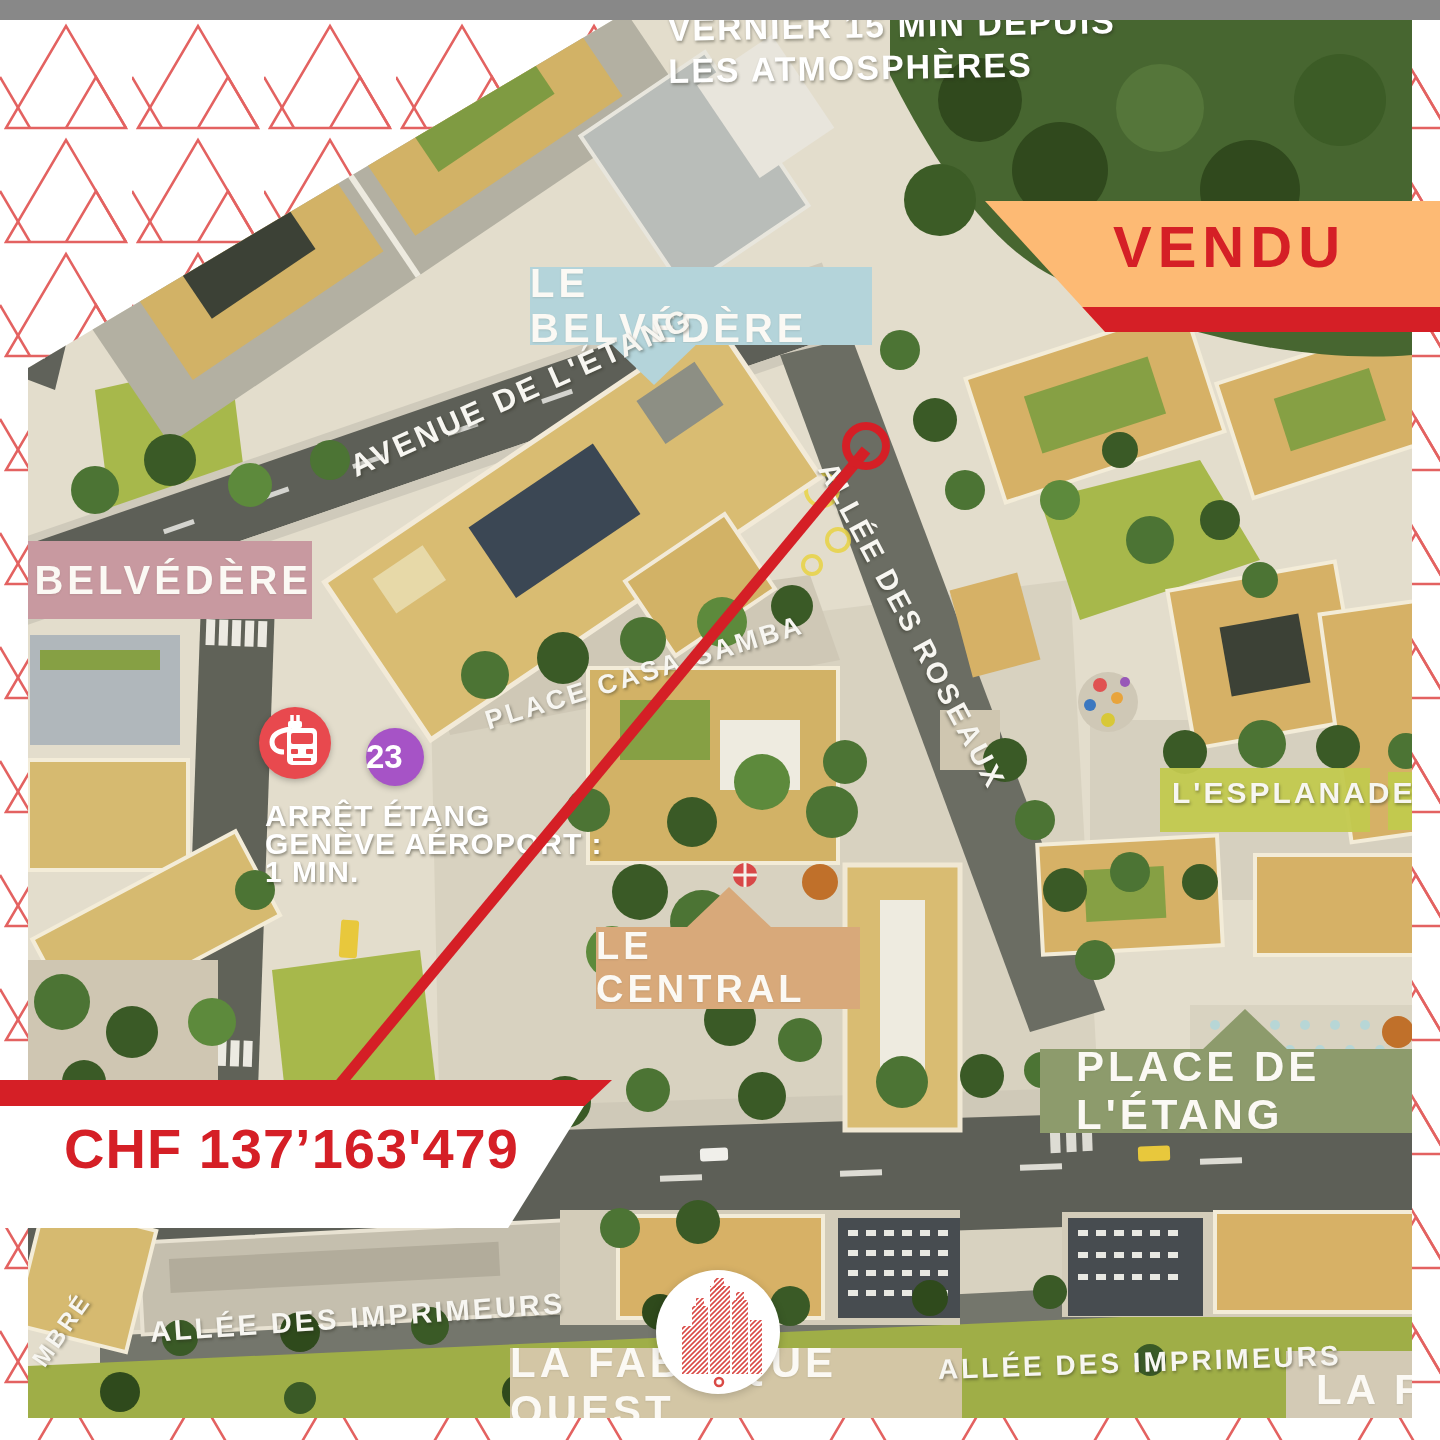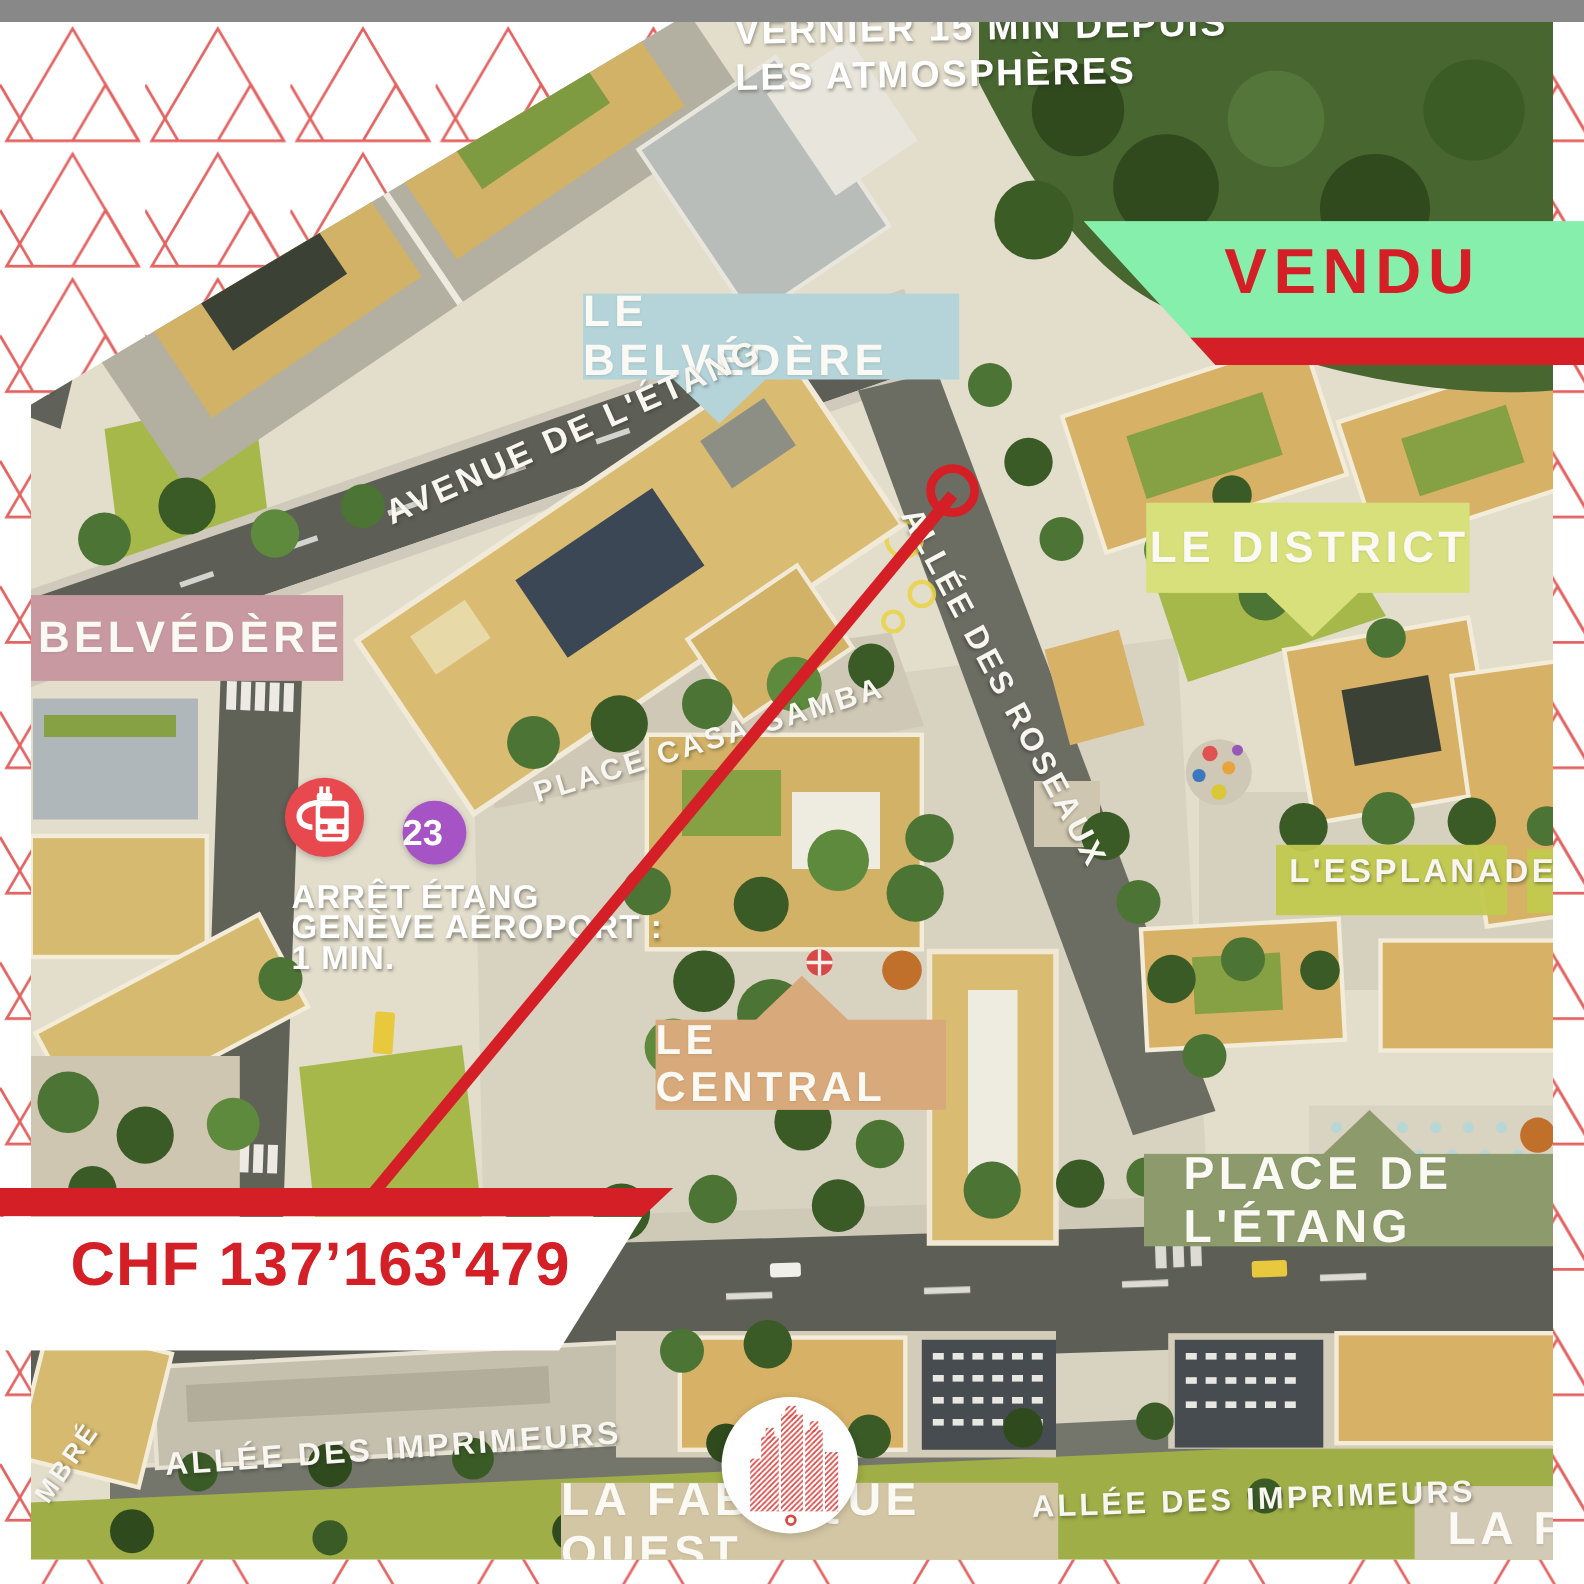--- a/index.html
+++ b/index.html
@@ -53,21 +53,21 @@
   
   .bus-circle{position:absolute;left:231px;top:687px;width:72px;height:72px;border-radius:50%;
     background:var(--tc);color:var(--tc);box-shadow:0 2px 6px rgba(0,0,0,.25);}
   .badge23{position:absolute;left:338px;top:708px;width:58px;height:58px;border-radius:50%;
     display:flex;align-items:center;justify-content:flex-start;color:#fff;font-weight:bold;font-size:33px;
     box-shadow:0 2px 6px rgba(0,0,0,.25);}
   .stop-text{position:absolute;left:237px;top:782px;color:#fff;font-weight:bold;font-size:30px;
     line-height:28px;letter-spacing:1px;text-shadow:1px 2px 3px rgba(40,40,28,.45);}
 
   
-  .vendu{position:absolute;left:985px;top:181px;width:455px;height:131px;background:#86efac;
+  .vendu{position:absolute;left:985px;top:181px;width:455px;height:131px;background:#fdba74;
     clip-path:polygon(0 0,100% 0,100% 100%,26.4% 100%);}
   .vendu-stripe{position:absolute;left:0;right:0;bottom:0;height:25px;}
   .vendu-label{position:absolute;left:128px;top:12px;font-size:58px;font-weight:bold;letter-spacing:6px;}
   .price-bar{position:absolute;left:0;top:1060px;width:612px;height:26px;
     clip-path:polygon(0 0,100% 0,95.5% 100%,0 100%);}
   .price-white{position:absolute;left:0;top:1086px;width:584px;height:122px;background:#fff;
     clip-path:polygon(0 0,100% 0,87% 100%,0 100%);}
   .price-label{position:absolute;left:64px;top:1096px;font-size:56px;font-weight:bold;letter-spacing:1px;}
 
   .ann{position:absolute;left:0;top:0;pointer-events:none;}
@@ -409,24 +409,20 @@
 
     <div class="caption">
       <div>VERNIER 15 MIN DEPUIS</div>
       <div>LES ATMOSPHÈRES</div>
     </div>
 
     <div class="tag tag-belvedere" style="--c: #b4d4da;">
       <span>LE BELVÉDÈRE</span>
       <span class="ptr down"></span>
     </div>
-    <div class="tag tag-district" style="--c: #d7e07b;">
-      <span>LE DISTRICT</span>
-      <span class="ptr down"></span>
-    </div>
     <div class="tag tag-mospheres" style="--c: #c899a0;">
       <span>BELVÉDÈRE</span>
     </div>
     <div class="tag tag-central" style="--c: #d8a97a;">
       <span>LE CENTRAL</span>
       <span class="ptr up"></span>
     </div>
     <div class="tag tag-place-etang" style="--c: #8d9b6c;">
       <span>PLACE DE L'ÉTANG</span>
       <span class="ptr up"></span>

